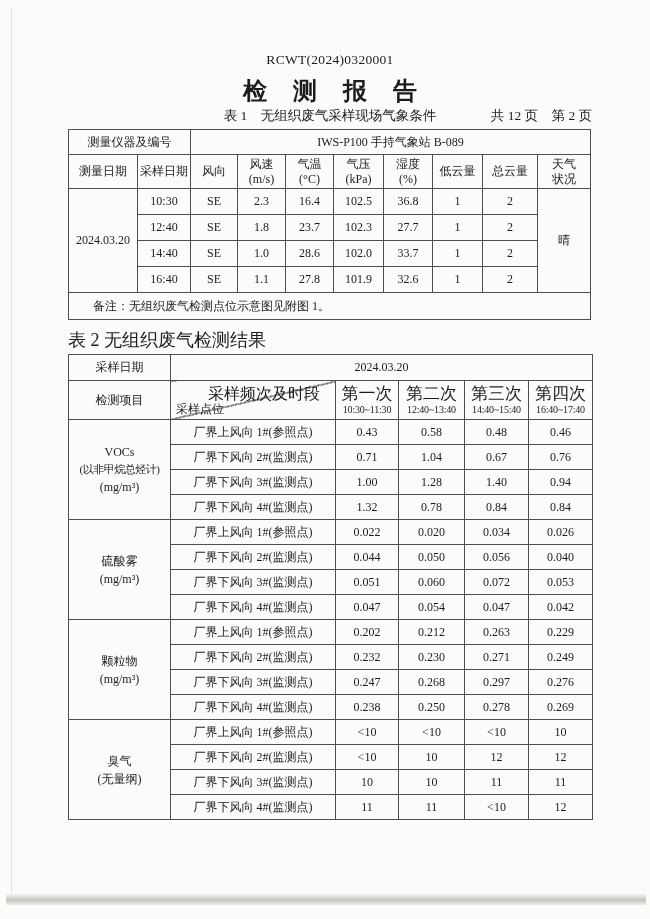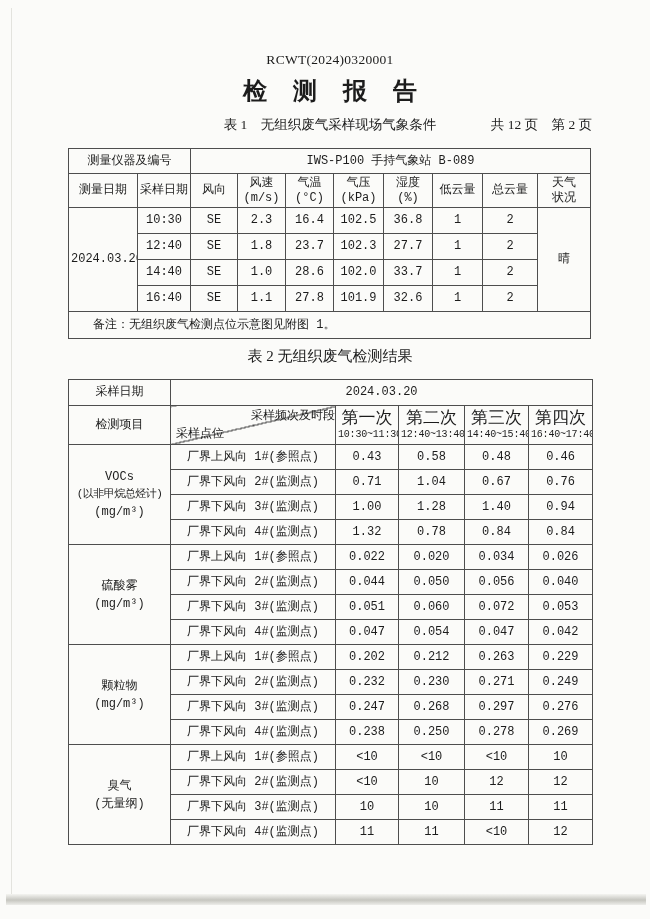--- a/index.html
+++ b/index.html
@@ -16,26 +16,26 @@
   .shadow-bottom {
     position:absolute; left:6px; right:4px; top:894px; height:11px;
     background:linear-gradient(to bottom,#f4f4f1,#c6c6c0 55%,#ededea);
   }
   .content { position:absolute; left:68px; top:52px; width:524px; }
 
   .report-no { text-align:center; font-size:13.5px; letter-spacing:0.3px; height:18px; }
   .company { text-align:center; font-size:15.5px; letter-spacing:3px; margin-top:9px; }
   .title { text-align:center; font-size:24px; font-weight:bold; letter-spacing:10px; text-indent:10px; margin-top:5px; }
 
-  .cap-row { position:relative; margin-top:9px; height:20px; font-size:13.5px; }
+  .cap-row { position:relative; height:20px; font-size:13.5px; }
   .cap-row .cap { display:block; text-align:center; }
   .cap-row .pages { position:absolute; right:0; top:0; }
-  .cap2 { text-align:center; font-size:15px; margin:8px 0 6px 0; height:20px; }
-
-  table { border-collapse:collapse; table-layout:fixed; width:522px; margin-top:12px;font-family:Liberation Mono, monospace; }
+  .cap2 { text-align:left; font-size:18px; margin:8px 0 6px 0; height:20px; }
+
+  table { border-collapse:collapse; table-layout:fixed; width:522px; margin-top:2px; }
   td {
     border:1px solid #4e4e4e;
     font-size:12px; text-align:center; vertical-align:middle;
     padding:1px 2px; line-height:1.2; background:transparent;
     overflow:hidden;
   }
   .pre { white-space:pre-line; }
 
   .t1 tr { height:26px; }
   .t1 tr.h1 { height:25px; }
@@ -49,21 +49,21 @@
   .t2 tr.r2 { height:39px; }
 
   .diag {
     position:relative; padding:0;
     background:linear-gradient(to bottom right,
       transparent calc(50% - 0.6px),
       #4e4e4e calc(50% - 0.6px),
       #4e4e4e calc(50% + 0.6px),
       transparent calc(50% + 0.6px));
   }
-  .diag-top { position:absolute; top:3px; right:0; font-size:12px; }
+  .diag-top { position:absolute; top:3px; right:15px; font-size:16px; }
   .diag-bottom { position:absolute; bottom:3px; left:5px; font-size:12px; }
 
   .fname { display:block; font-size:17px; }
   .ftime { display:block; font-size:10px; letter-spacing:-0.2px; }
 
   .glabel div { white-space:nowrap; line-height:1.5; }
   .glabel .small { font-size:11px; letter-spacing:-0.5px; }
 </style>
 </head>
 <body>

